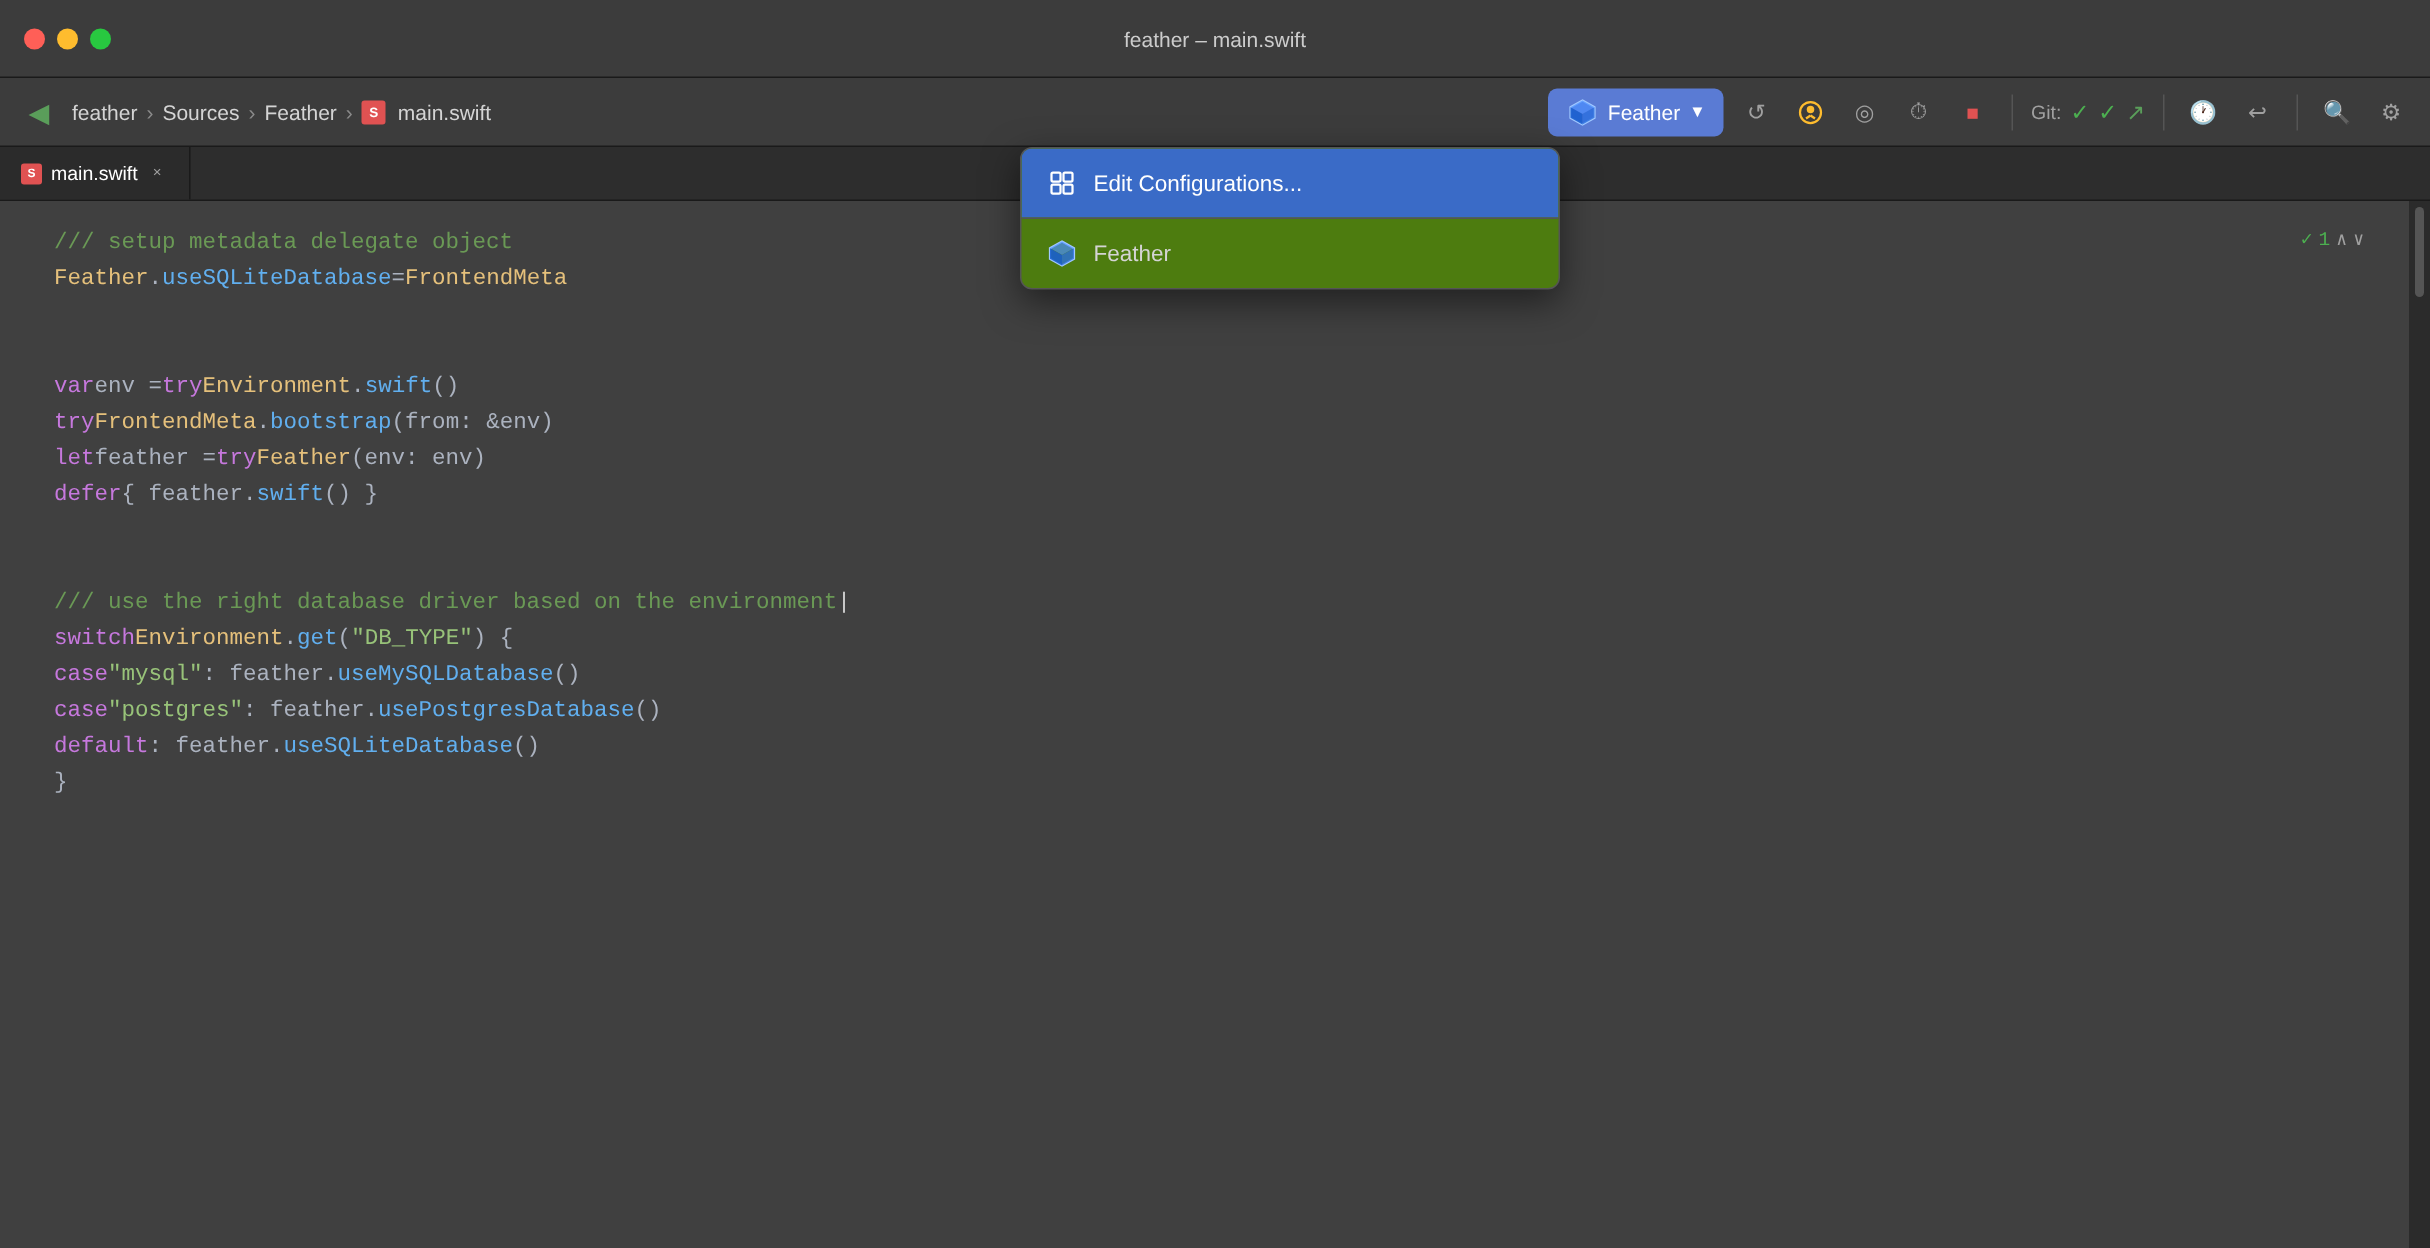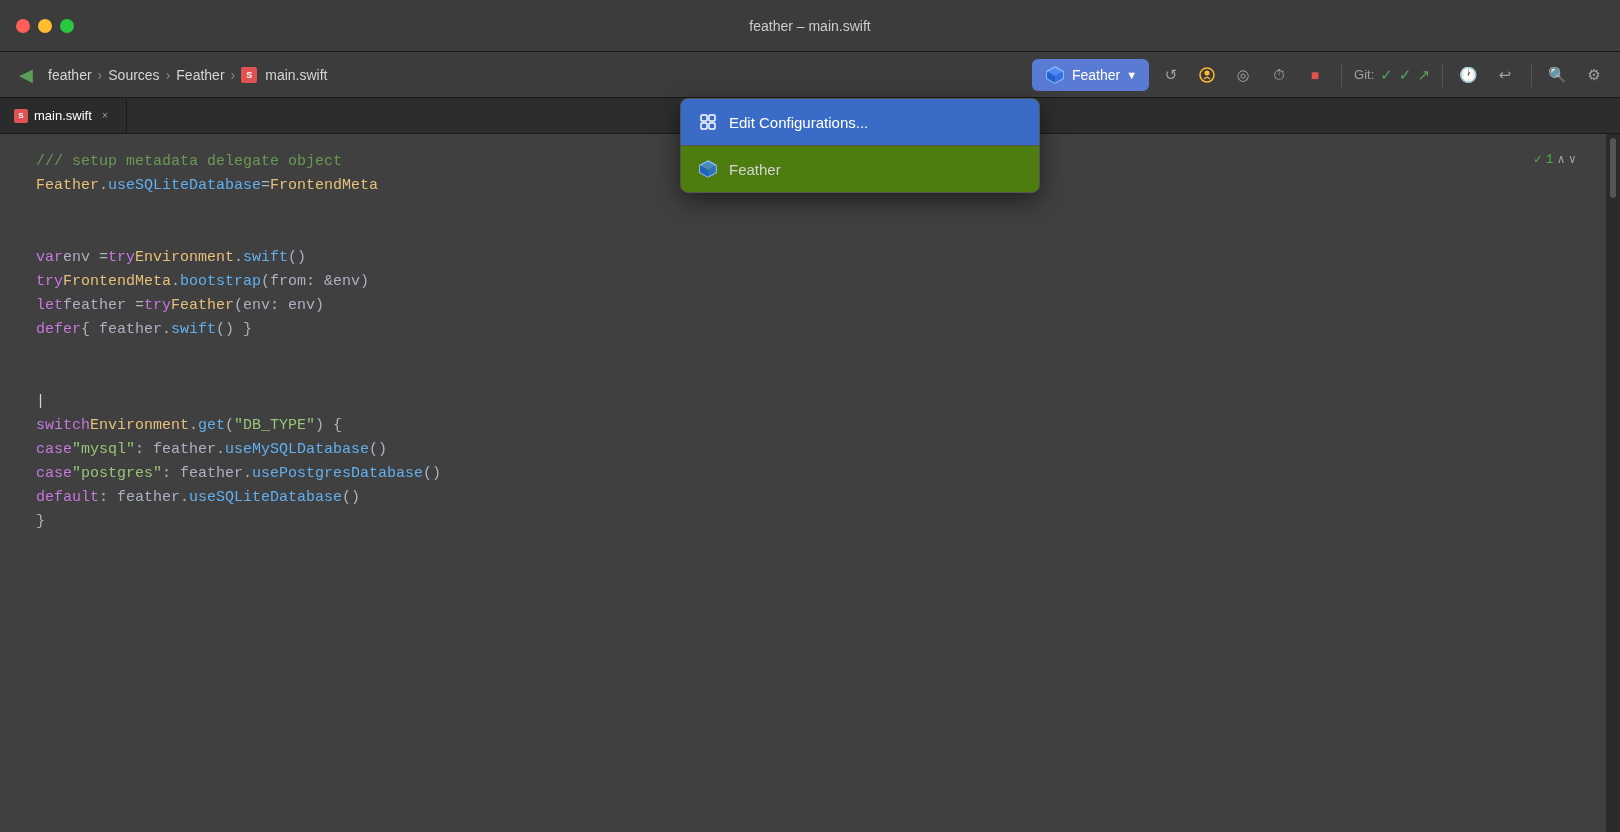--- a/index.html
+++ b/index.html
@@ -436,20 +436,21 @@
         <span class="c-keyword">defer</span>
           <span class="c-plain"> { feather.</span>
           <span class="c-func">swift</span>
           <span class="c-plain">() }</span>
       </div>
 
       <div class="line">&nbsp;</div>
       <div class="line">&nbsp;</div>
 
       <div class="line">
+        <span class="c-comment">/// use the right database driver based on the environment</span>
           <span class="cursor-line"></span>
       </div>
 
       <div class="line">
         <span class="c-keyword">switch</span>
           <span class="c-plain"> </span>
           <span class="c-class">Environment</span>
           <span class="c-plain">.</span>
           <span class="c-func">get</span>
           <span class="c-plain">(</span>

